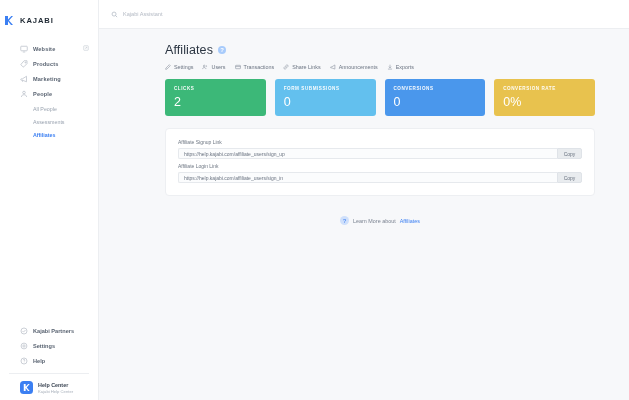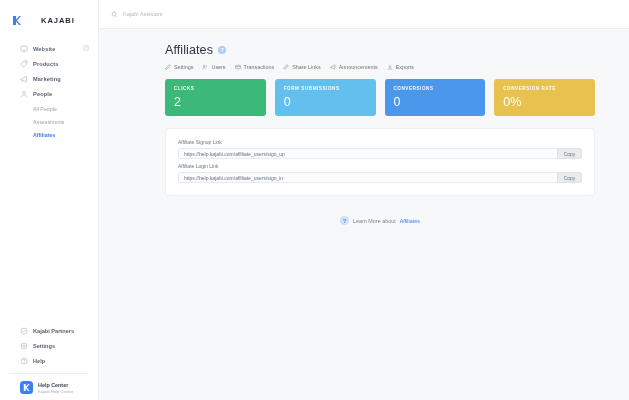--- a/index.html
+++ b/index.html
@@ -14,22 +14,22 @@
   
   .sidebar {
     width: 99px; height: 400px;
     background: #ffffff;
     border-right: 1px solid #eceef1;
     display: flex; flex-direction: column;
     flex: 0 0 99px;
     position: relative;
   }
   .brand {
-    display: flex; align-items: center; gap: 20px;
-    padding: 11px 0 0 12px;
+    display: flex; align-items: center; gap: 7px;
+    padding: 11px 0 0 4px;
     height: 30px;
   }
   .brand-mark {
     width: 9px; height: 9px;
     position: relative; flex: 0 0 9px;
   }
   .brand-mark svg { display: block; }
   .brand-word {
     font-size: 7.6px; font-weight: bold; letter-spacing: 0.9px;
     color: #1f2933;

